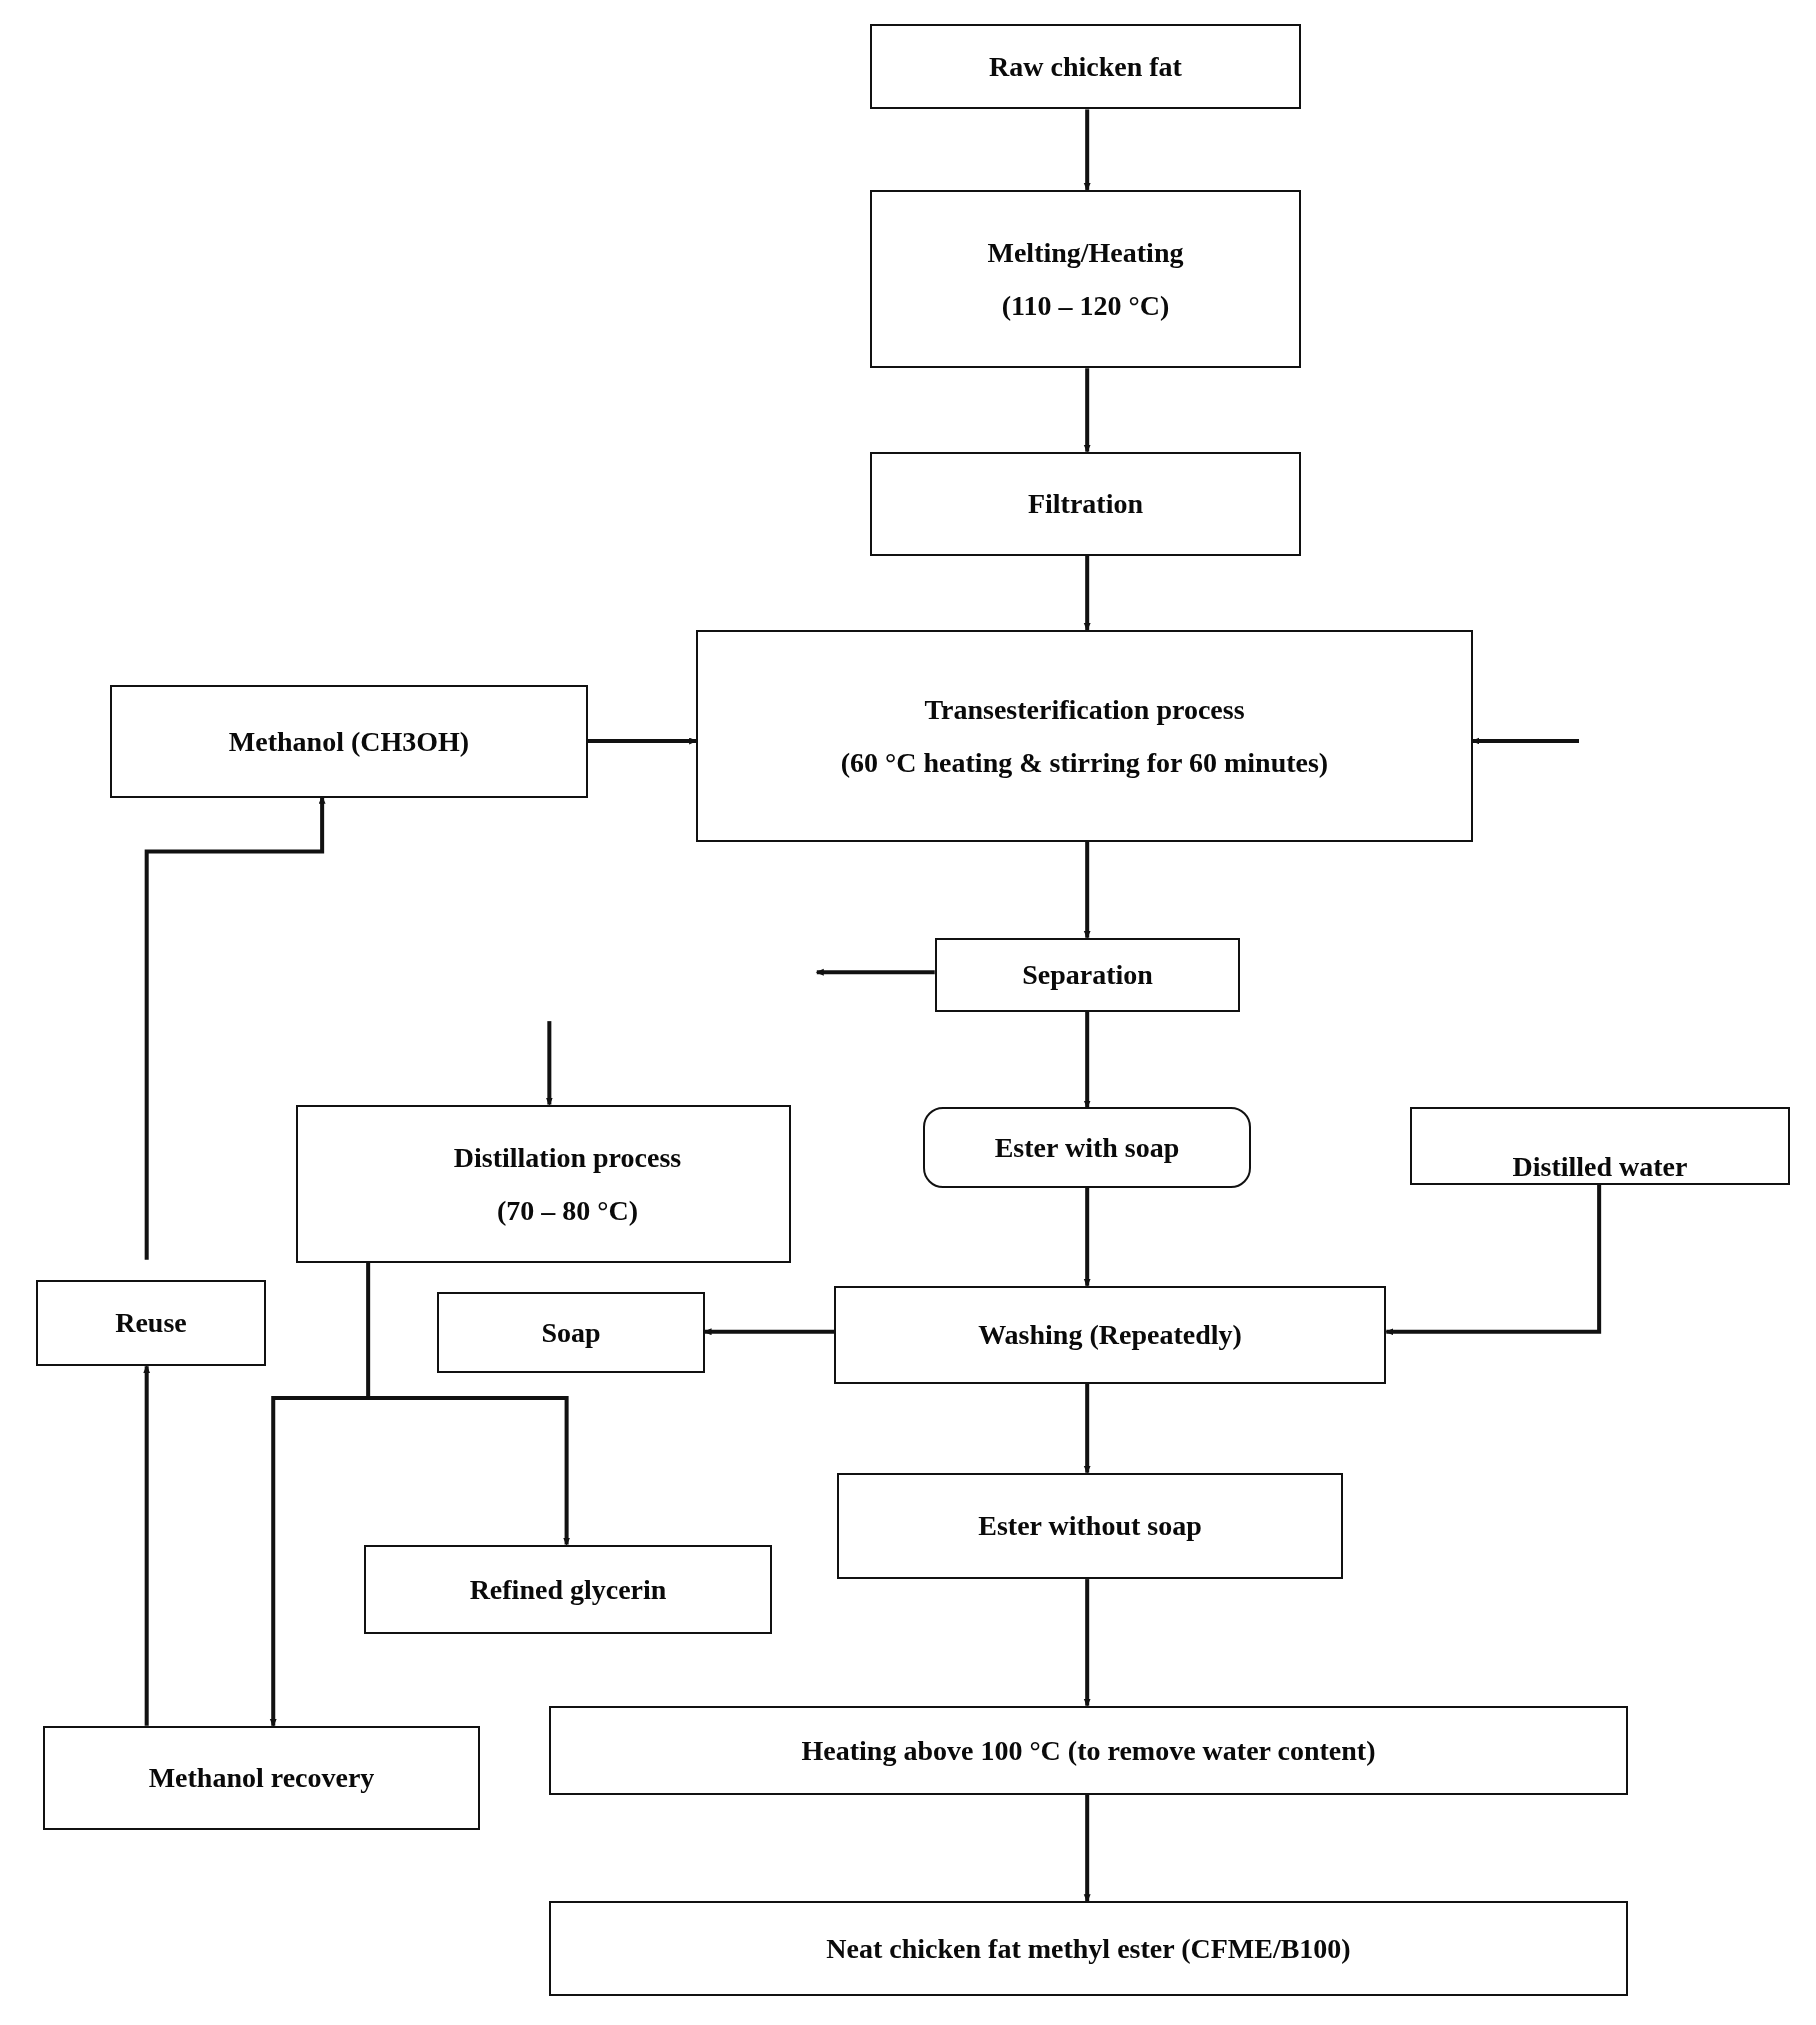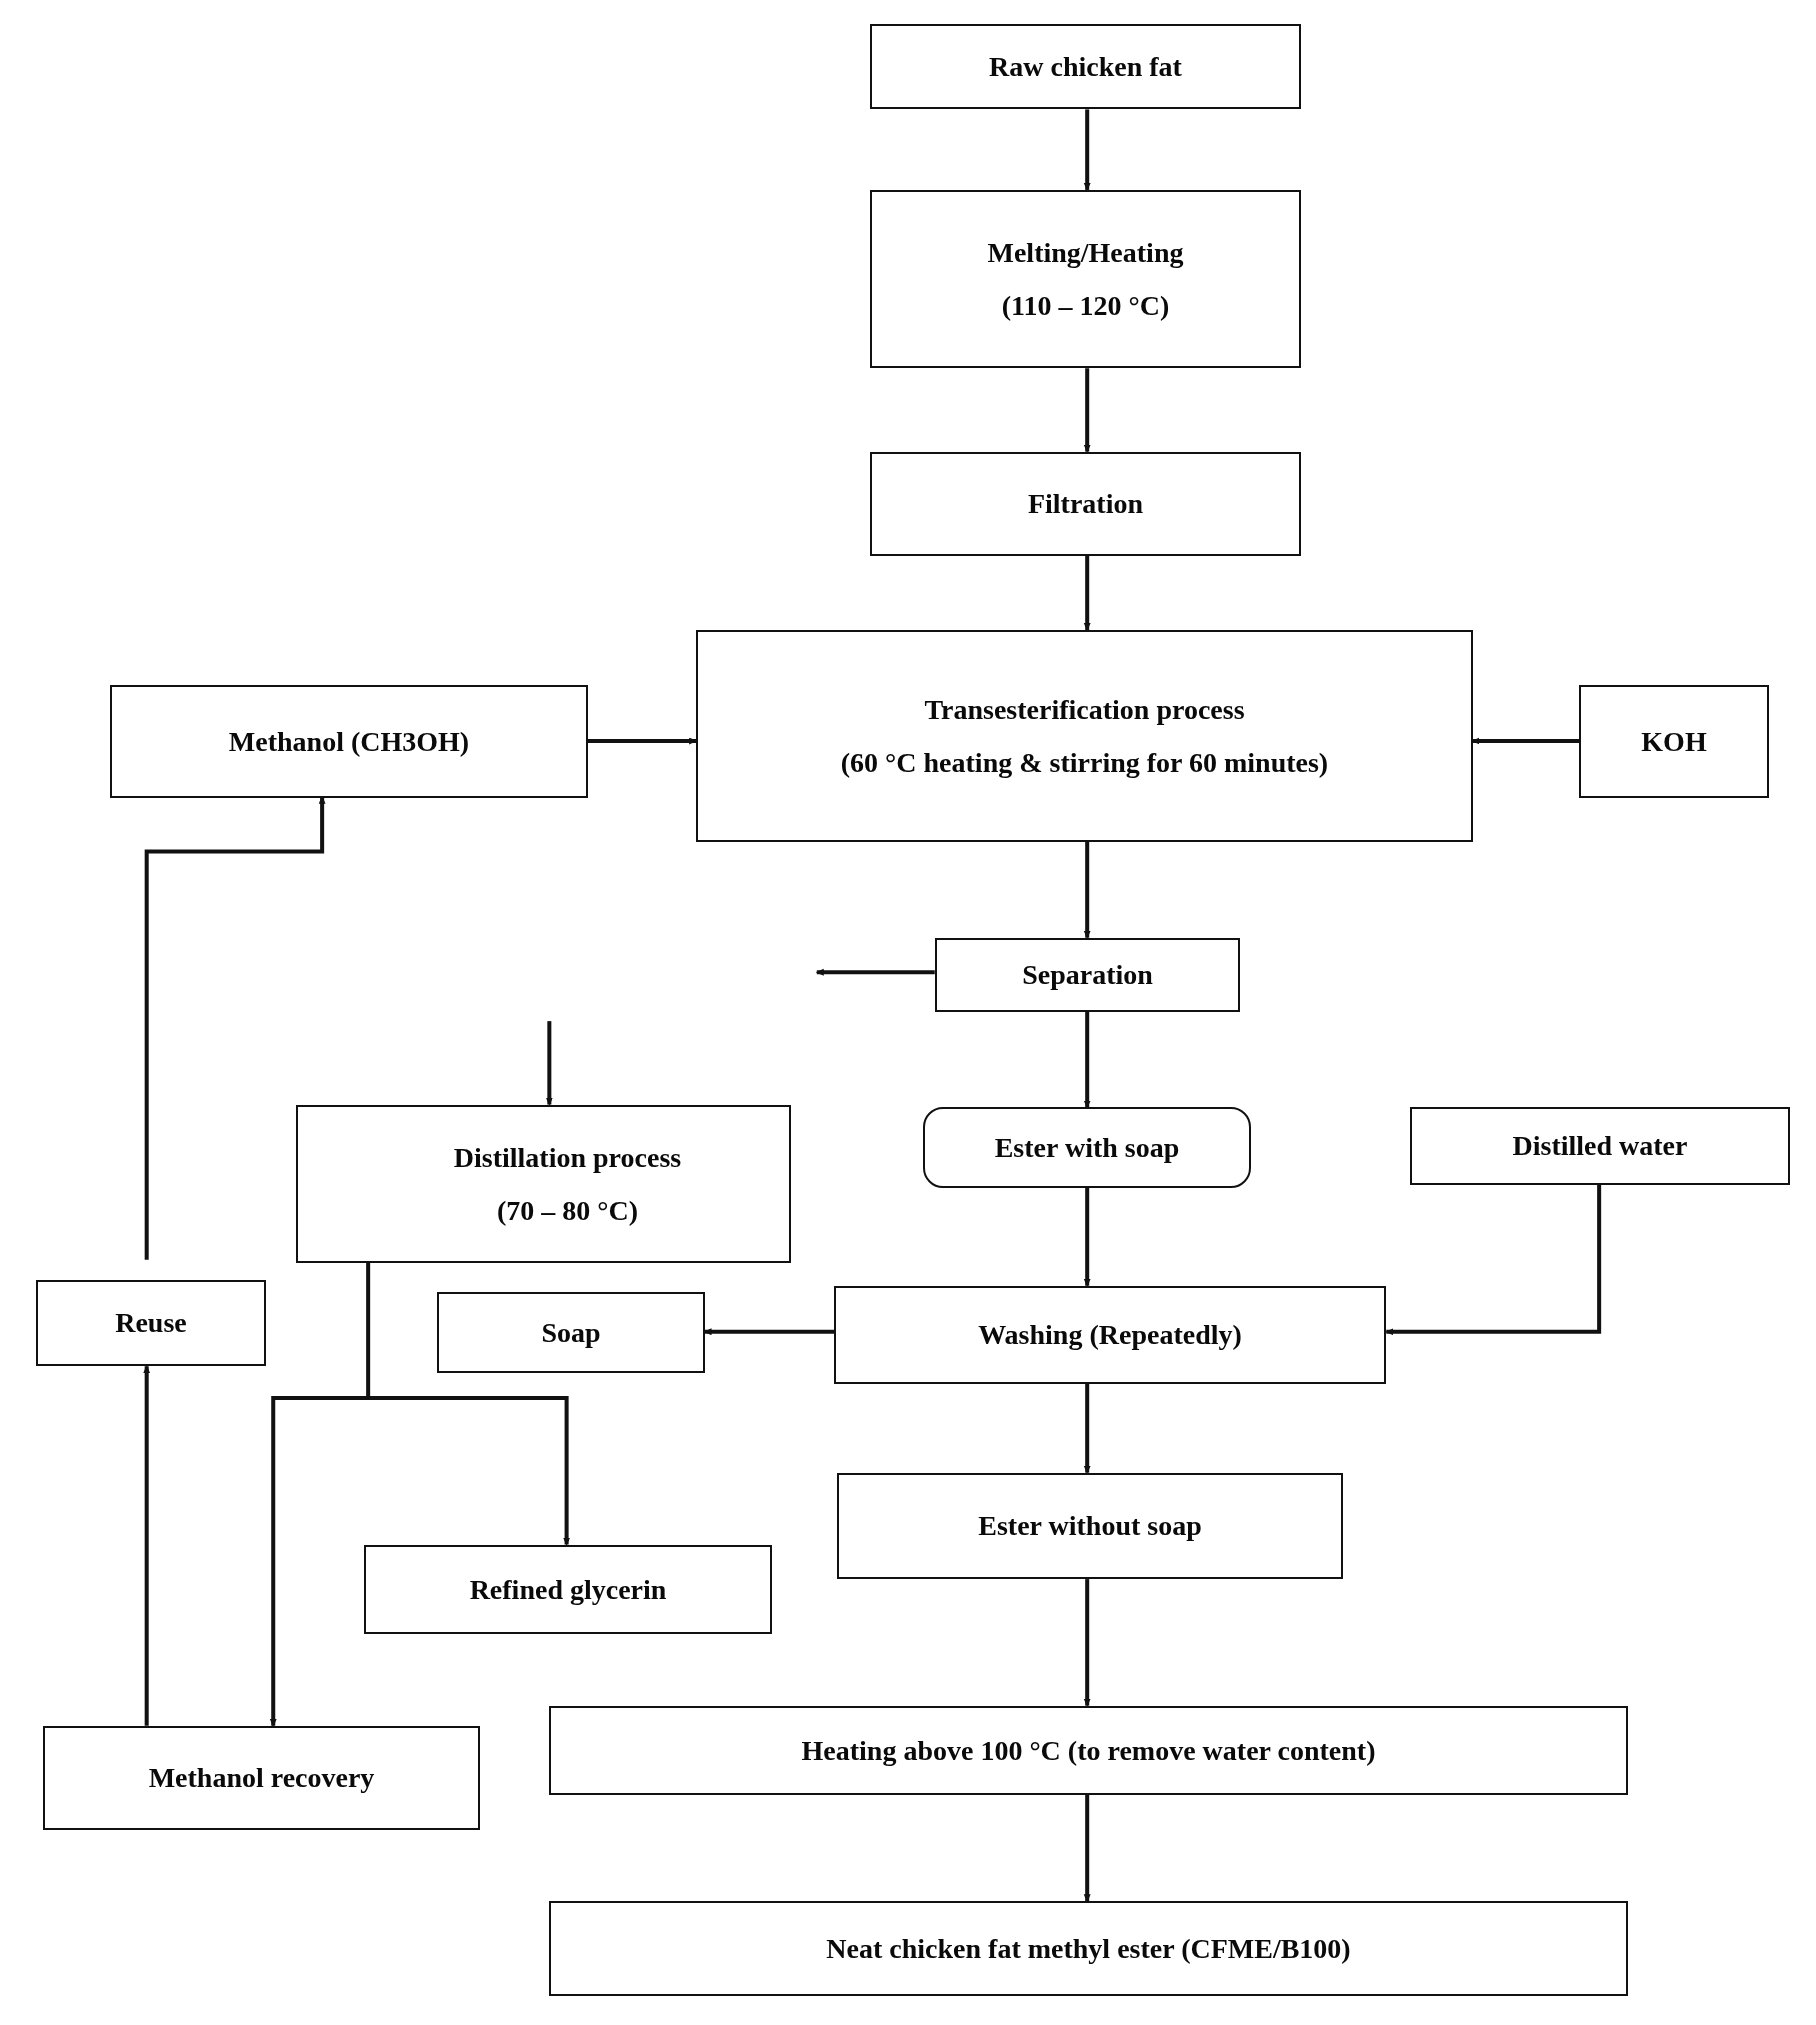--- a/index.html
+++ b/index.html
@@ -117,34 +117,31 @@
 
   <div class="node t58" style="left:696px; top:630px; width:777px; height:212px;">
     <span class="ln">Transesterification process</span>
     <span class="ln">(60 °C heating &amp; stirring for 60 minutes)</span>
   </div>
 
   <div class="node t58" style="left:110px; top:685px; width:478px; height:113px;">
     <span class="ln">Methanol (CH3OH)</span>
   </div>
 
-  <div class="node t58" style="left:1579px; top:685px; width:190px; height:113px;">
-    <span class="ln">KOH</span>
-  </div>
 
   <div class="node t58" style="left:935px; top:938px; width:305px; height:74px;align-items:center;">
     <span class="ln">Separation</span>
   </div>
 
 
   <div class="node t58" style="left:923px; top:1107px; width:328px; height:81px;border-radius:20px;">
     <span class="ln">Ester with soap</span>
   </div>
 
-  <div class="node t58" style="left:1410px; top:1107px; width:380px; height:78px;">
+  <div class="node t58" style="left:1410px; top:1107px; width:380px; height:78px;justify-content:flex-end;">
     <span class="ln">Distilled water</span>
   </div>
 
   <div class="node t58" style="left:296px; top:1105px; width:495px; height:158px;padding-left:48px;">
     <span class="ln">Distillation process</span>
     <span class="ln">(70 – 80 °C)</span>
   </div>
 
   <div class="node t58" style="left:36px; top:1280px; width:230px; height:86px;">
     <span class="ln">Reuse</span>

